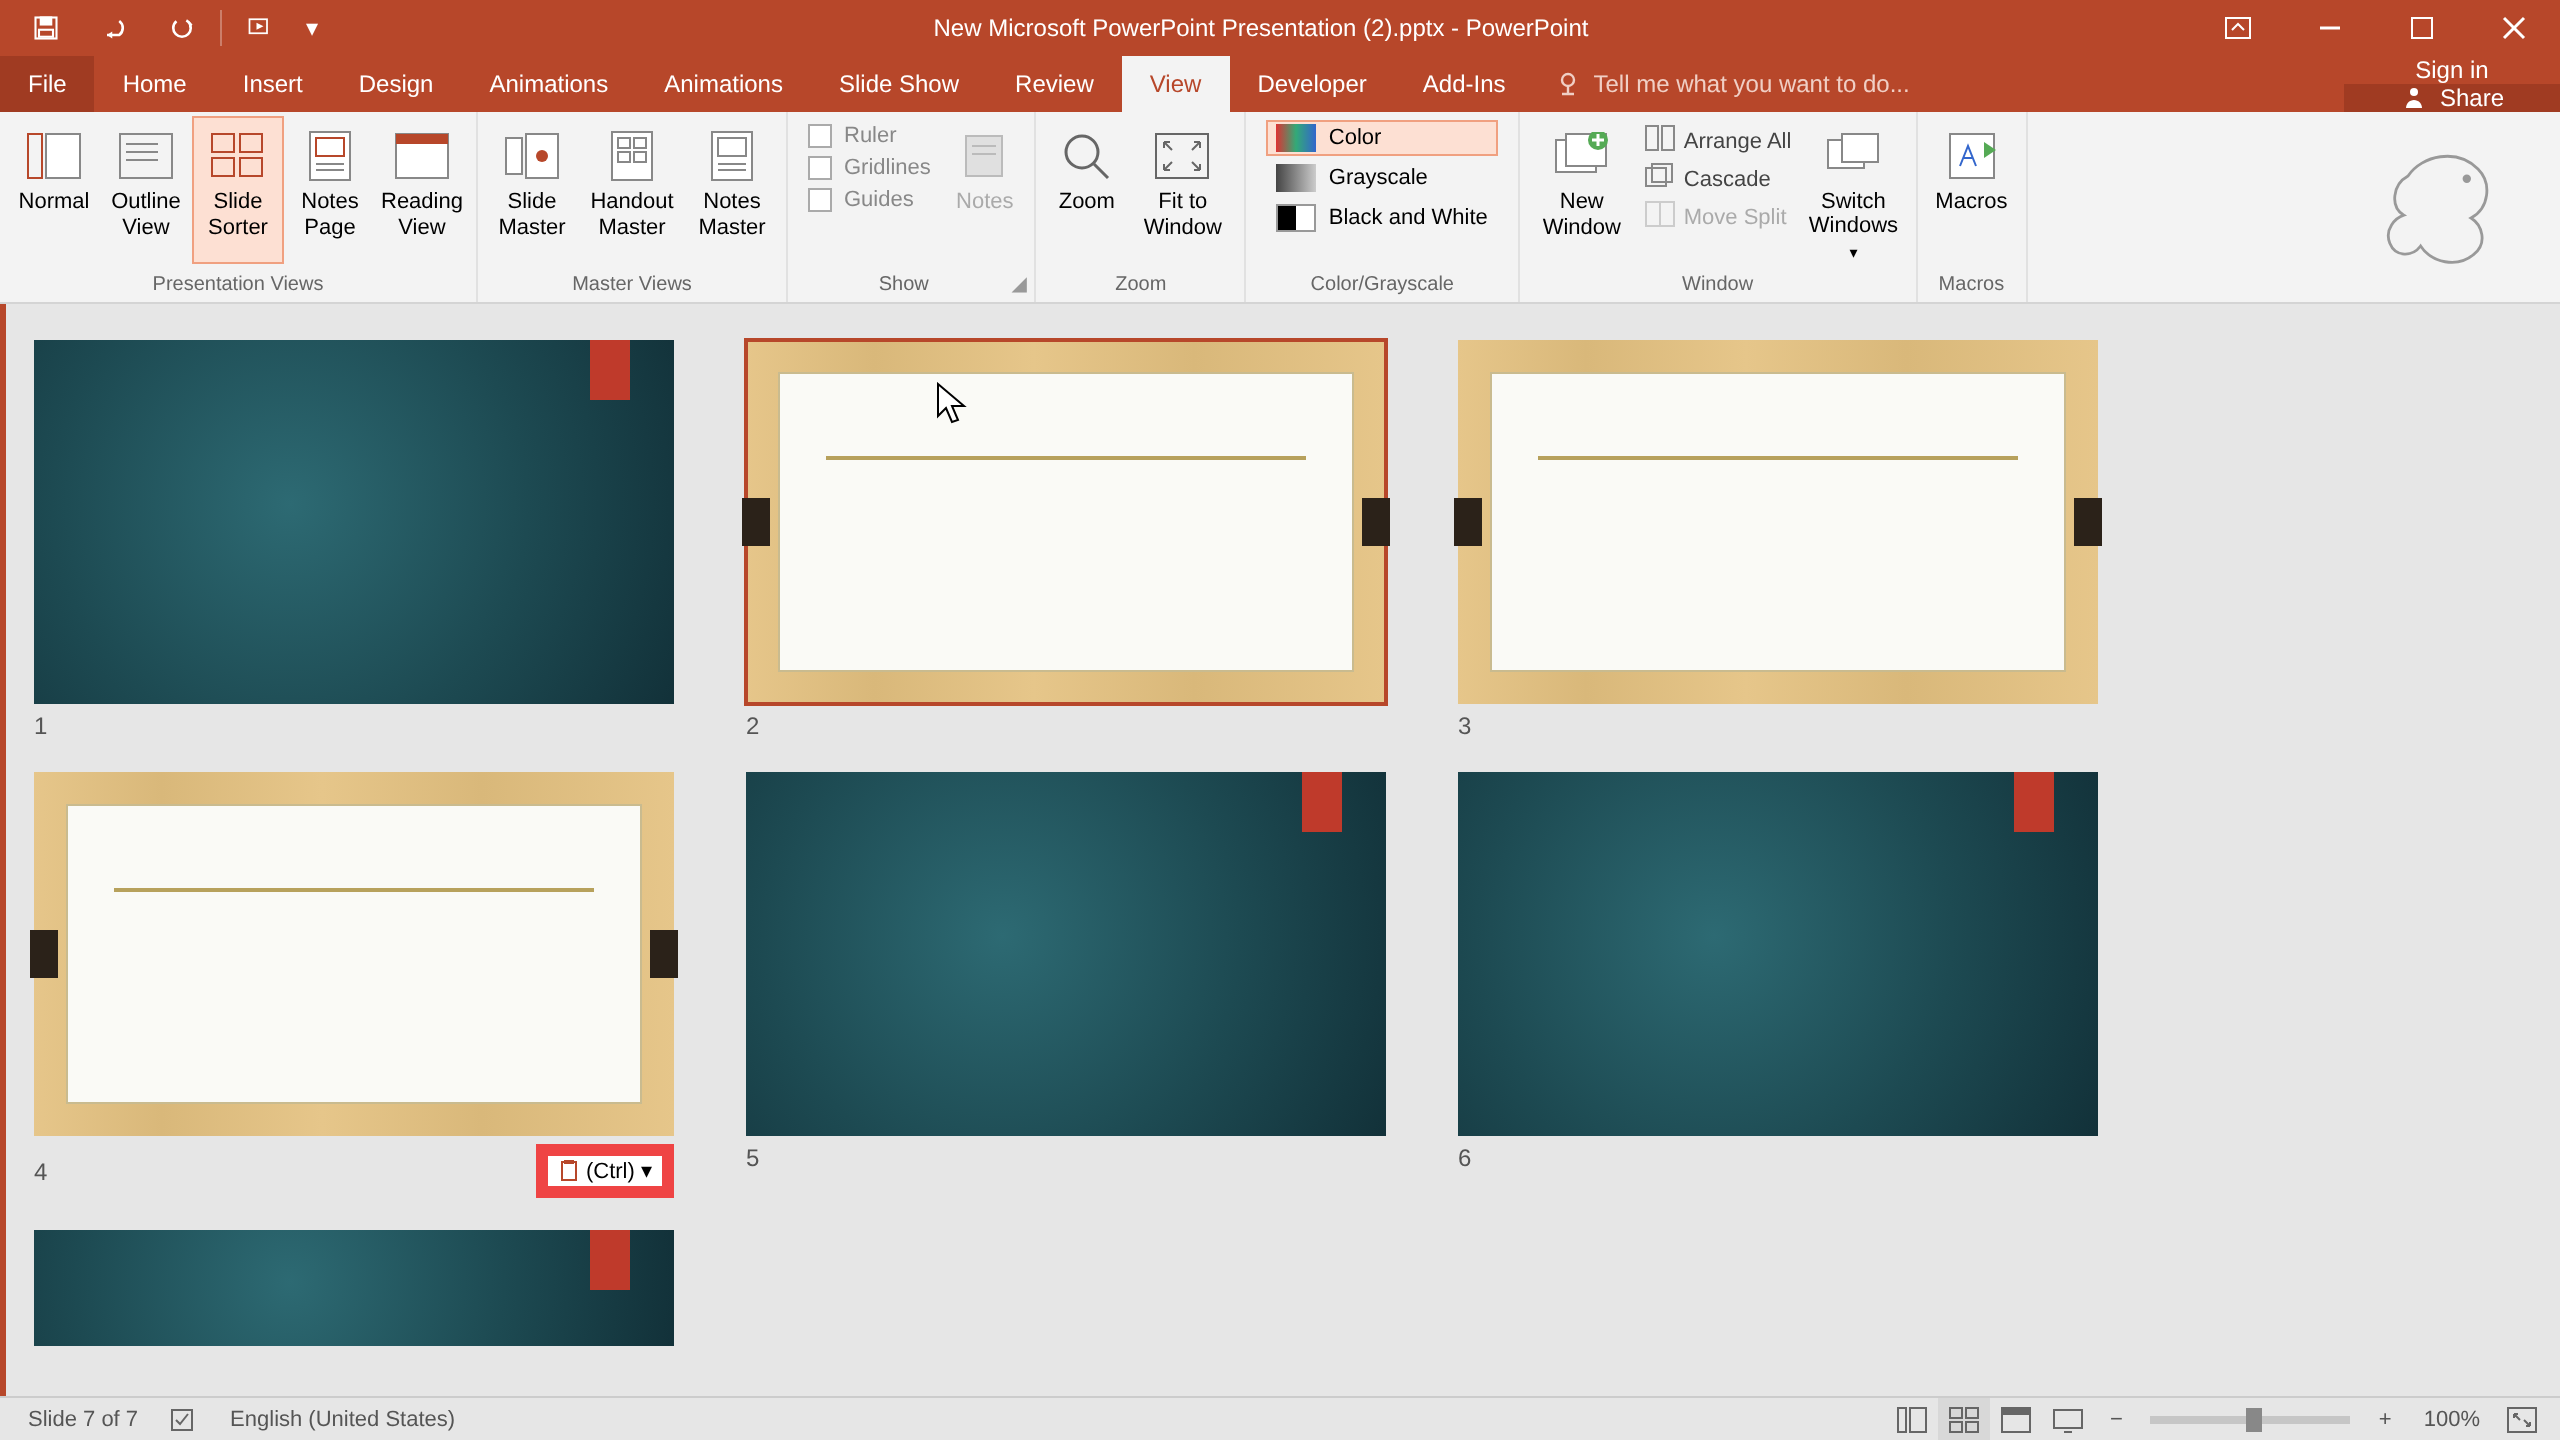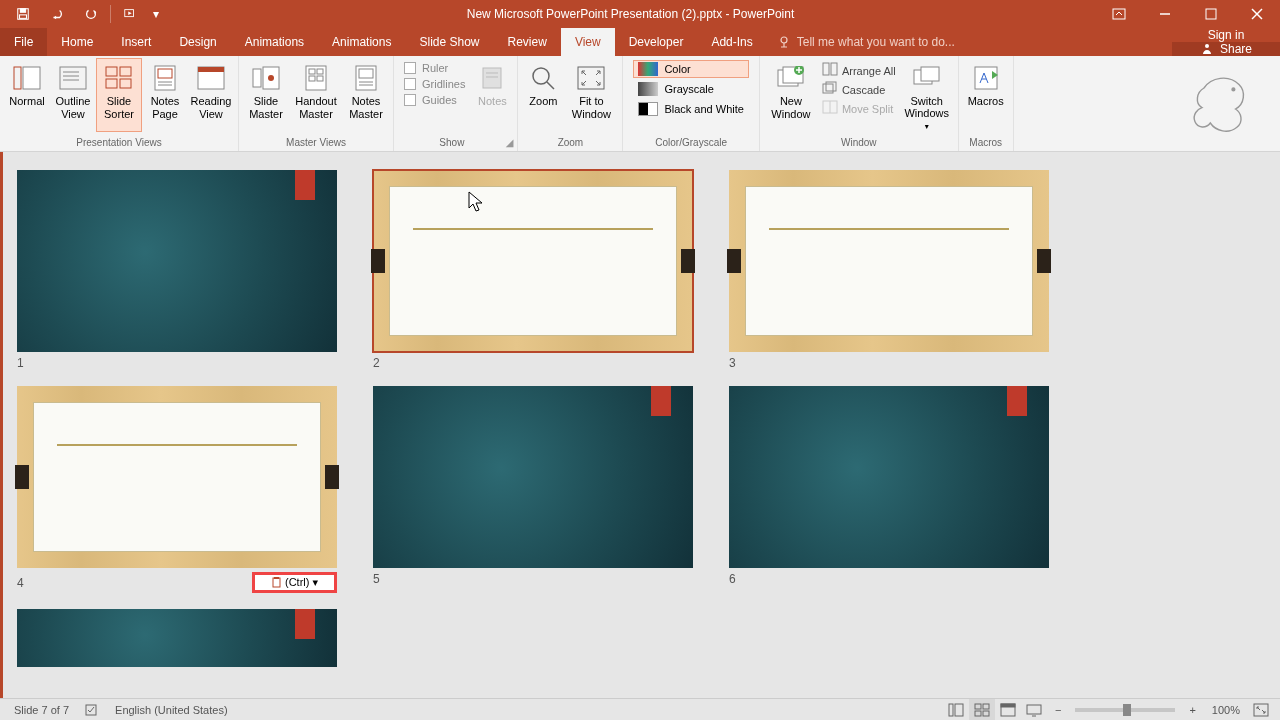--- a/index.html
+++ b/index.html
@@ -50,21 +50,21 @@
 .dragon { position: absolute; right: 20px; top: 6px; width: 70px; height: 80px; color: #888; }
 
 
 .sorter { position: absolute; top: 152px; left: 0; right: 0; bottom: 22px; background: #e6e6e6; overflow: hidden; padding: 18px 14px; border-left: 3px solid #b7472a; }
 .grid { display: grid; grid-template-columns: repeat(3, 320px); gap: 16px 36px; }
 .slide-wrap { display: flex; flex-direction: column; gap: 4px; }
 .thumb { width: 320px; height: 182px; background: #fff; position: relative; }
 .thumb.sel { outline: 2px solid #b7472a; outline-offset: -1px; }
 .slide-num { font-size: 12px; color: #555; }
 .num-row { display: flex; justify-content: space-between; align-items: center; }
-.ctrl-chip { font-size: 11px; background: #fff; border: 3px solid #ef4444; padding: 1px 16px; display: flex; align-items: center; gap: 3px; }
+.ctrl-chip { font-size: 11px; background: #fff; border: 6px solid #ef4444; padding: 1px 5px; display: flex; align-items: center; gap: 3px; }
 
 
 .teal { background: radial-gradient(circle at 40% 45%, #2d6a73 0%, #1d4a52 55%, #123139 100%); }
 .teal .red-tab { position: absolute; top: 0; right: 22px; width: 20px; height: 30px; background: #bf3a2b; }
 .wood { background: linear-gradient(90deg, #e6c68a, #d9b87a 20%, #e6c68a 45%, #d9b87a 70%, #e6c68a); }
 .wood .inner { position: absolute; inset: 16px; background: #fafaf6; border: 1px solid #c9bb8f; }
 .wood .line { position: absolute; top: 58px; left: 40px; right: 40px; height: 2px; background: #b7a15c; }
 .wood .handle-l, .wood .handle-r { position: absolute; top: 50%; width: 14px; height: 24px; background: #2b2219; transform: translateY(-50%); }
 .wood .handle-l { left: -2px; }
 .wood .handle-r { right: -2px; }

